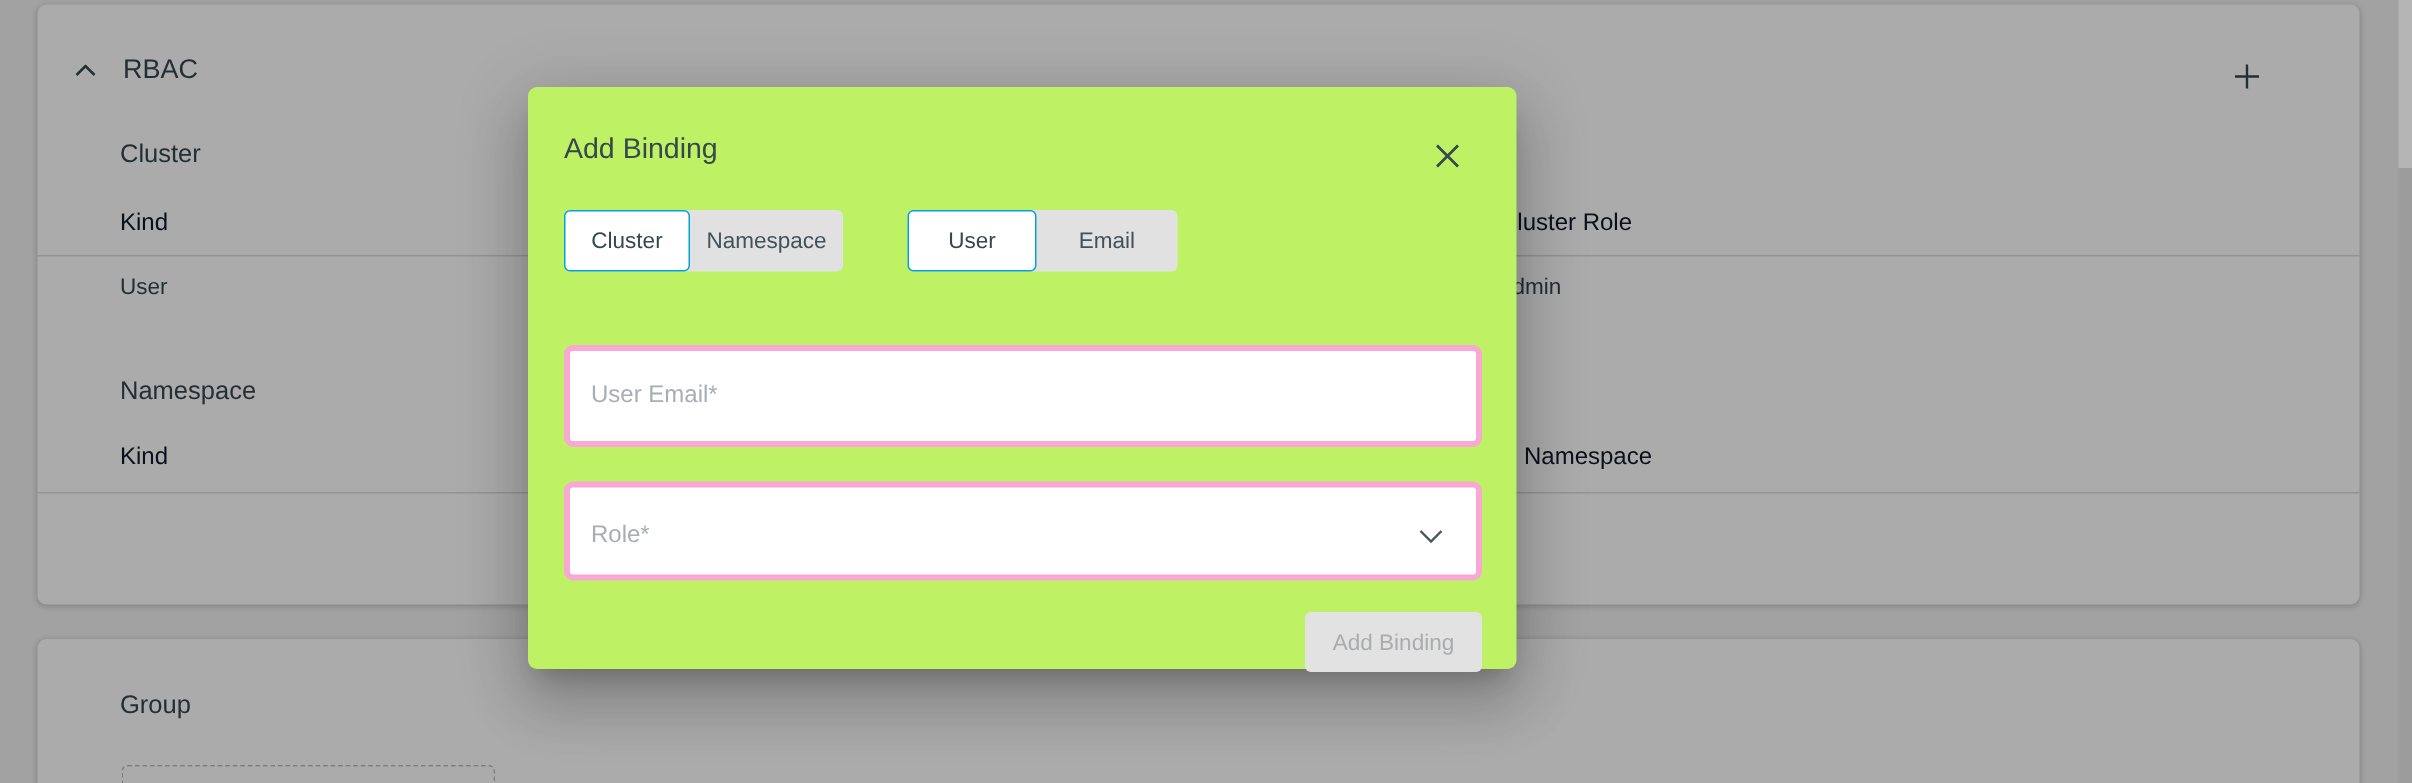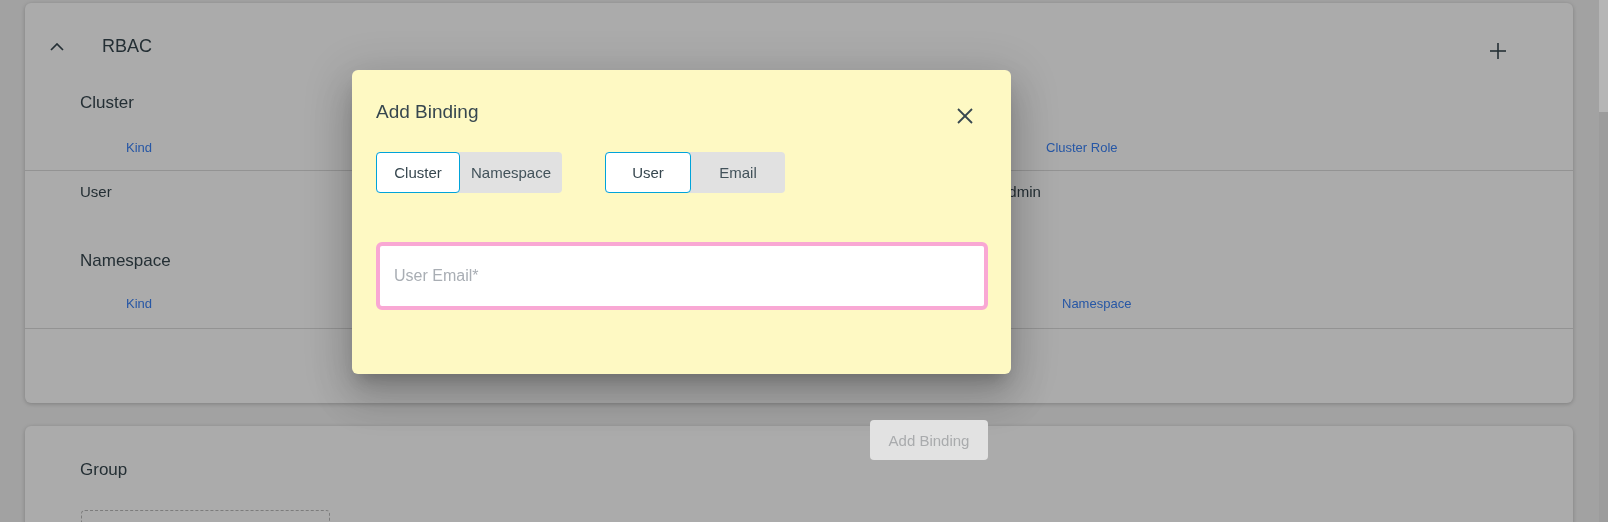--- a/index.html
+++ b/index.html
@@ -15,40 +15,40 @@
     background:#ffffff;
     border-radius:6px;
     box-shadow:0 1px 4px rgba(0,0,0,0.22);
   }
   #rbac-card { left:25px; top:3px; width:1548px; height:400px; }
   #addons-card { left:25px; top:426px; width:1548px; height:150px; }
 
   .abs { position:absolute; }
   .section-title { font-size:18px; color:#37474f; }
   .sub-title { font-size:17px; color:#37474f; }
-  .col-label { font-size:13px; color:#3b82f6;margin-left:46px; }
+  .col-label { font-size:16px; color:#0f172a; }
   .cell-value { font-size:15px; color:#37474f; }
   .divider { position:absolute; left:0; right:0; height:1px; background:#dcdcdc; }
 
   .icon-btn { display:flex; align-items:center; justify-content:center; cursor:pointer; background:none; border:none; }
 
   .dashed-box {
     position:absolute; left:56px; top:84px; width:249px; height:56px;
     border:1px dashed #b9b9b9; border-radius:4px;
   }
 
   
   #overlay { position:absolute; inset:0; background:rgba(0,0,0,0.33); z-index:10; }
   #scrollbar { position:absolute; top:0; right:0; width:9px; height:522px; background:#9c9c9c; z-index:20; }
   #scrollbar-thumb { position:absolute; top:0; left:0; width:9px; height:112px; background:#b5b5b5; }
 
   
   #modal {
-    position:absolute; left:352px; top:70px; width:659px; height:304px;
-    background:#fef9c3; border-radius:6px; z-index:30;
+    position:absolute; left:352px; top:58px; width:659px; height:388px;
+    background:#bef264; border-radius:6px; z-index:30;
     box-shadow:0 11px 15px -7px rgba(0,0,0,.2), 0 24px 38px 3px rgba(0,0,0,.14), 0 9px 46px 8px rgba(0,0,0,.12);
   }
   #modal-title { position:absolute; left:24px; top:100px; font-size:19px; color:#37474f; top:31px; }
   #modal-close { position:absolute; right:32px; top:32px; width:28px; height:28px; }
 
   .toggle-group { position:absolute; top:82px; display:flex; height:41px; background:#e1e1e1; border-radius:4px; }
   .toggle-btn {
     height:41px; display:flex; align-items:center; justify-content:center;
     font-size:15px; color:#42525a; cursor:pointer; border:none; background:transparent;
     font-family:"Liberation Sans", sans-serif;
@@ -87,21 +87,21 @@
 <body>
 
 <div class="card" id="rbac-card">
   <button class="icon-btn abs" style="left:21px; top:33px; width:22px; height:22px;">
     <span style="display:flex;">
       <svg width="14" height="8" viewBox="0 0 14 8">
           <polyline points="1,7 7,1 13,7" fill="none" stroke="#37474f" stroke-width="1.7"></polyline>
         </svg>
     </span>
   </button>
-  <div class="abs section-title" style="left:57px; top:33px;margin-left:20px;">RBAC</div>
+  <div class="abs section-title" style="left:57px; top:33px;">RBAC</div>
   <button class="icon-btn abs" style="left:1461px; top:36px; width:24px; height:24px;">
     <span style="display:flex;">
       <svg width="18" height="18" viewBox="0 0 18 18">
           <line x1="9" y1="1" x2="9" y2="17" stroke="#37474f" stroke-width="1.6"></line>
           <line x1="1" y1="9" x2="17" y2="9" stroke="#37474f" stroke-width="1.6"></line>
         </svg>
     </span>
   </button>
 
   <div class="abs sub-title" style="left:55px; top:90px;">Cluster</div>
@@ -144,15 +144,23 @@
   </div>
   <div class="toggle-group" id="group-subject">
     <button class="toggle-btn selected" id="toggle-user">User</button>
     <button class="toggle-btn" id="toggle-group">Email</button>
   </div>
 
   <div class="field" id="email-field">
     <input type="text" placeholder="User Email*" style="">
   </div>
 
+  <div class="field" id="role-field">
+    <span id="role-placeholder">Role*</span>
+    <span id="role-chevron" style="display:flex;">
+      <svg width="16" height="9" viewBox="0 0 16 9">
+          <polyline points="1,1 8,8 15,1" fill="none" stroke="#4a545c" stroke-width="1.6"></polyline>
+        </svg>
+    </span>
+  </div>
 
   <button id="submit-btn" disabled="">Add Binding</button>
 </div>
 
 </body></html>

